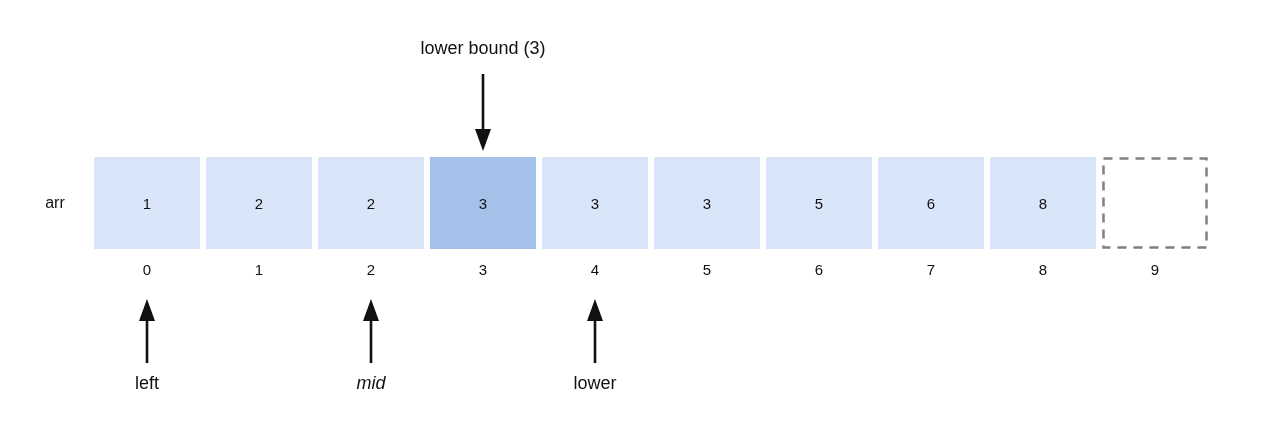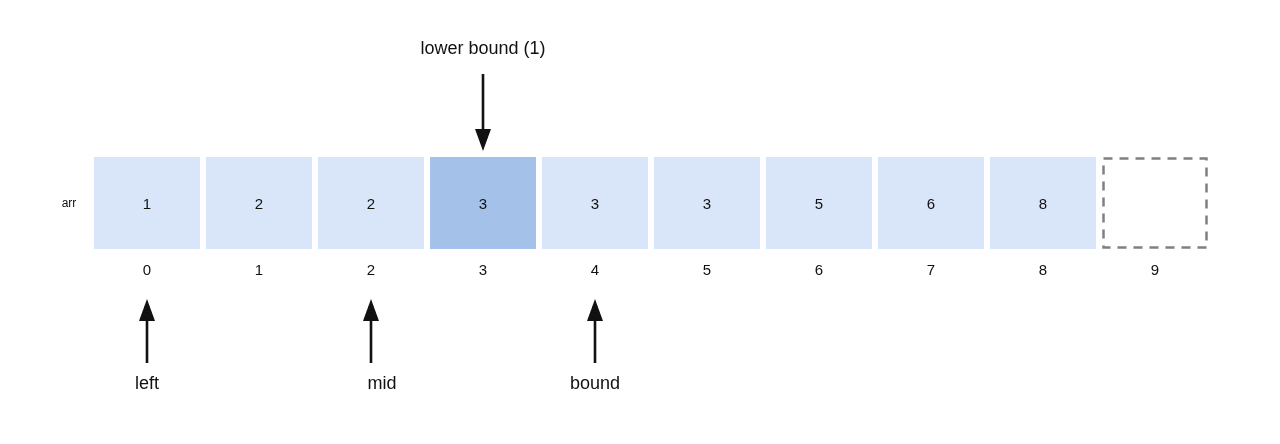--- a/index.html
+++ b/index.html
@@ -32,28 +32,28 @@
   }
   .arrow-down-svg {
     position: absolute;
     left: 472px;
     top: 74px;
   }
 
   
   .arr-label {
     position: absolute;
-    left: 44px;
+    left: 30px;
     top: 157px;
     width: 50px;
     height: 92px;
     display: flex;
     align-items: center;
     justify-content: center;
-    font-size: 12px;
+    font-size: 16px;
   }
 
   
   .cells-row {
     position: absolute;
     left: 94px;
     top: 157px;
     display: flex;
     gap: 6px;
   }
@@ -93,32 +93,32 @@
   .arrow-up-svg.p1 { left: 360px; }
   .arrow-up-svg.p2 { left: 584px; }
   .pointer-label {
     position: absolute;
     top: 373px;
     transform: translateX(-50%);
     font-size: 18px;
     white-space: nowrap;
   }
   .pointer-label.p0 { left: 147px; text-align: center; }
-  .pointer-label.p1 { left: 382px; }
+  .pointer-label.p1 { left: 371px; font-style: italic; }
   .pointer-label.p2 { left: 595px; }
 
   .shaft { fill: var(--ink); }
   .head { fill: var(--ink); }
 </style>
 </head>
 <body>
 
 <div class="canvas">
 
-  <div class="top-label">lower bound (1)</div>
+  <div class="top-label">lower bound (3)</div>
   <svg class="arrow-down-svg" width="22" height="78" viewBox="0 0 22 78">
     <rect class="shaft" x="9.7" y="0" width="2.6" height="60"></rect>
     <polygon class="head" points="11,77 3,55 19,55"></polygon>
   </svg>
 
   <div class="arr-label">arr</div>
 
   <div class="cells-row">
     <div class="cell">
         <span>1</span>
@@ -176,15 +176,15 @@
     <polygon class="head" points="11,1 3,23 19,23"></polygon>
     <rect class="shaft" x="9.7" y="19" width="2.6" height="46"></rect>
   </svg>
   <svg class="arrow-up-svg p2" width="22" height="66" viewBox="0 0 22 66">
     <polygon class="head" points="11,1 3,23 19,23"></polygon>
     <rect class="shaft" x="9.7" y="19" width="2.6" height="46"></rect>
   </svg>
 
   <div class="pointer-label p0">left</div>
   <div class="pointer-label p1">mid</div>
-  <div class="pointer-label p2">bound</div>
+  <div class="pointer-label p2">lower</div>
 
 </div>
 
 </body></html>

